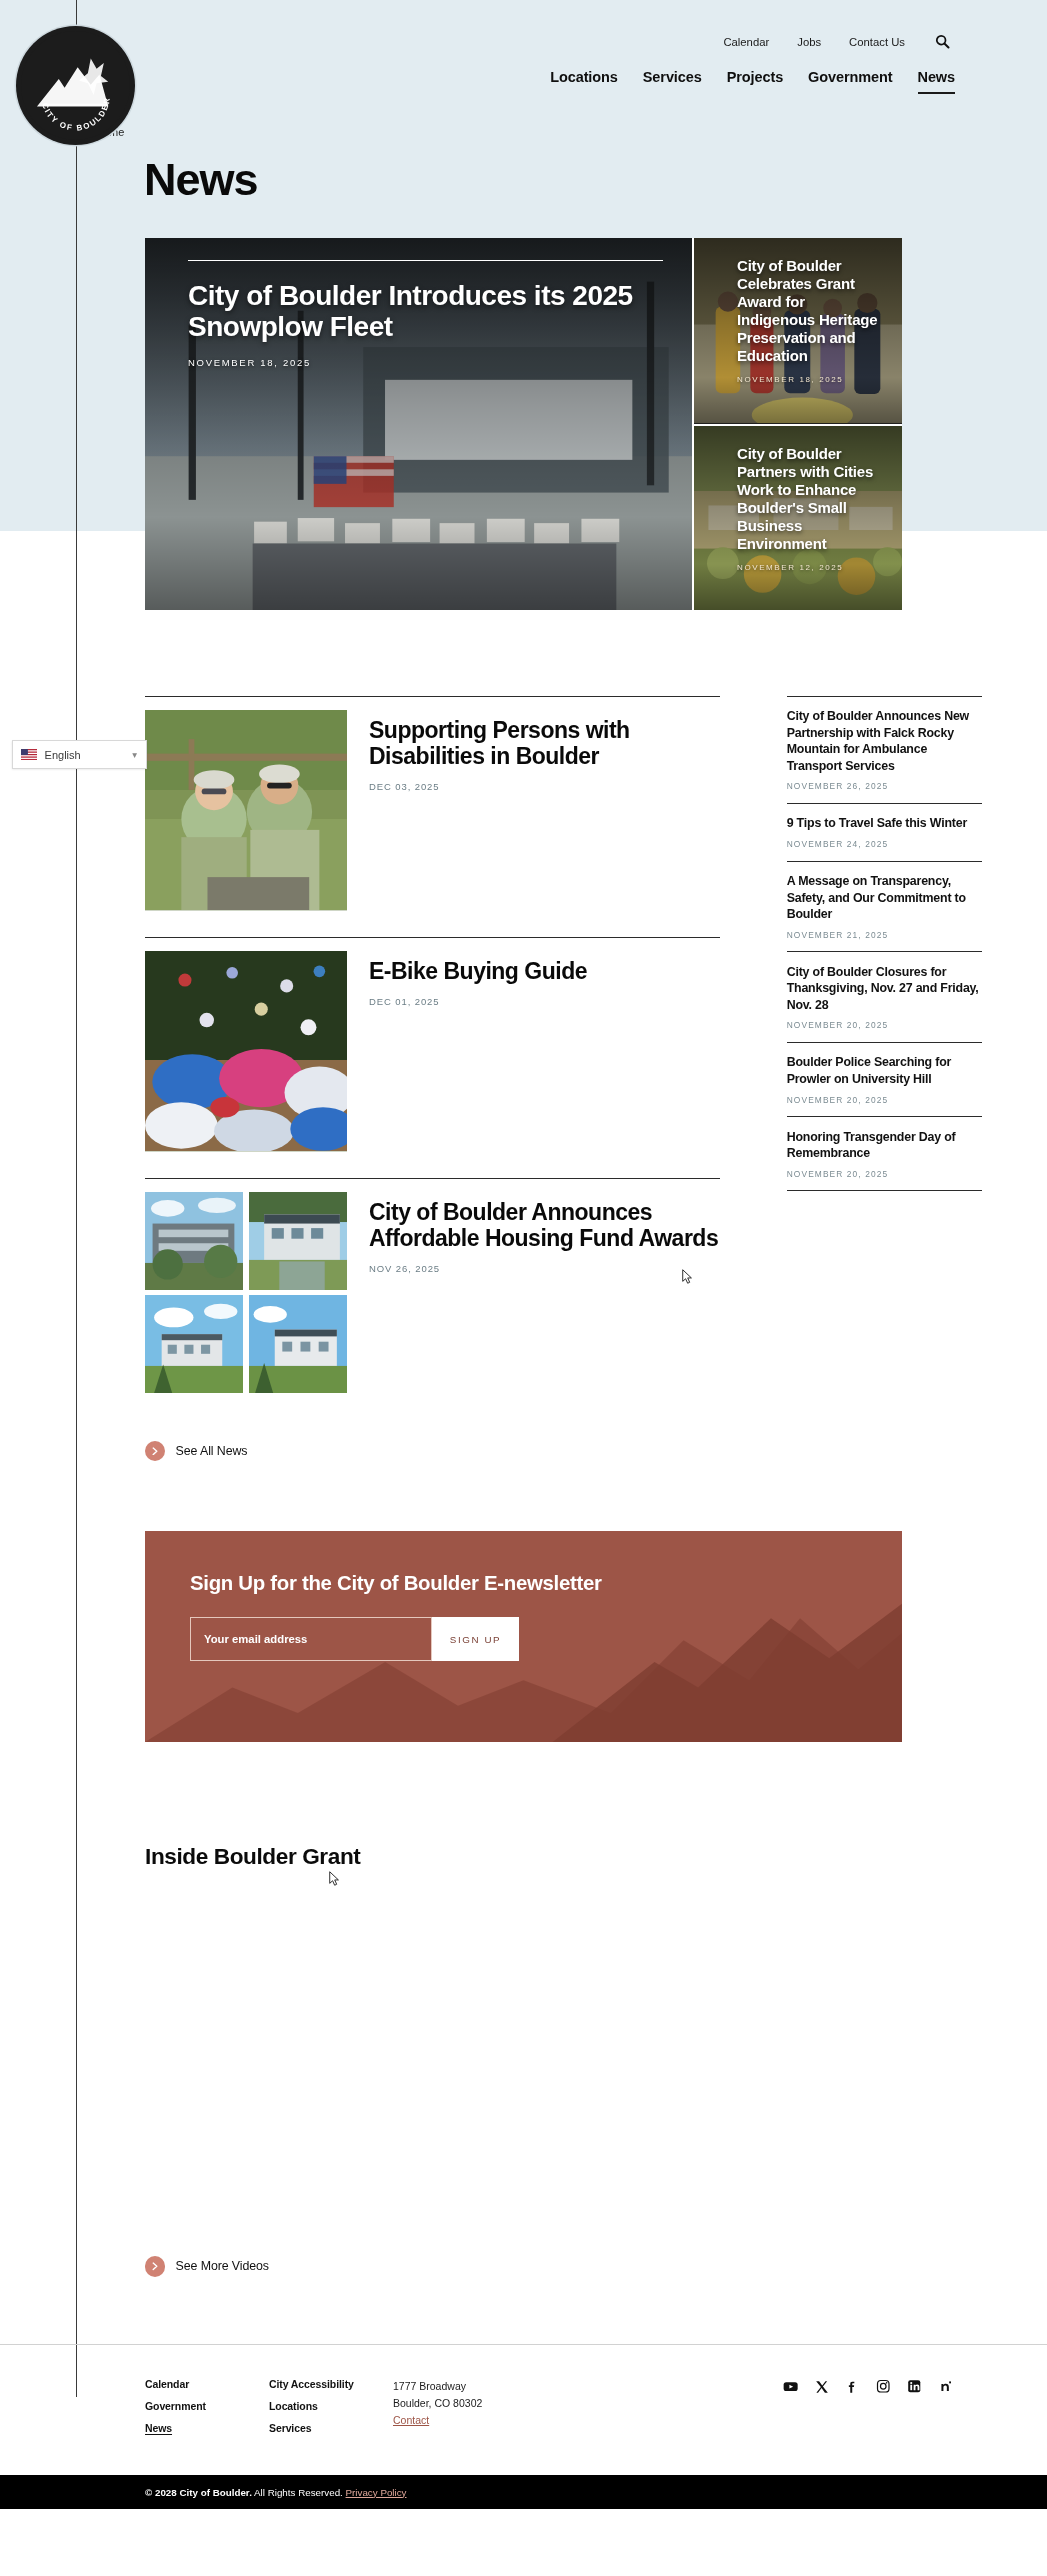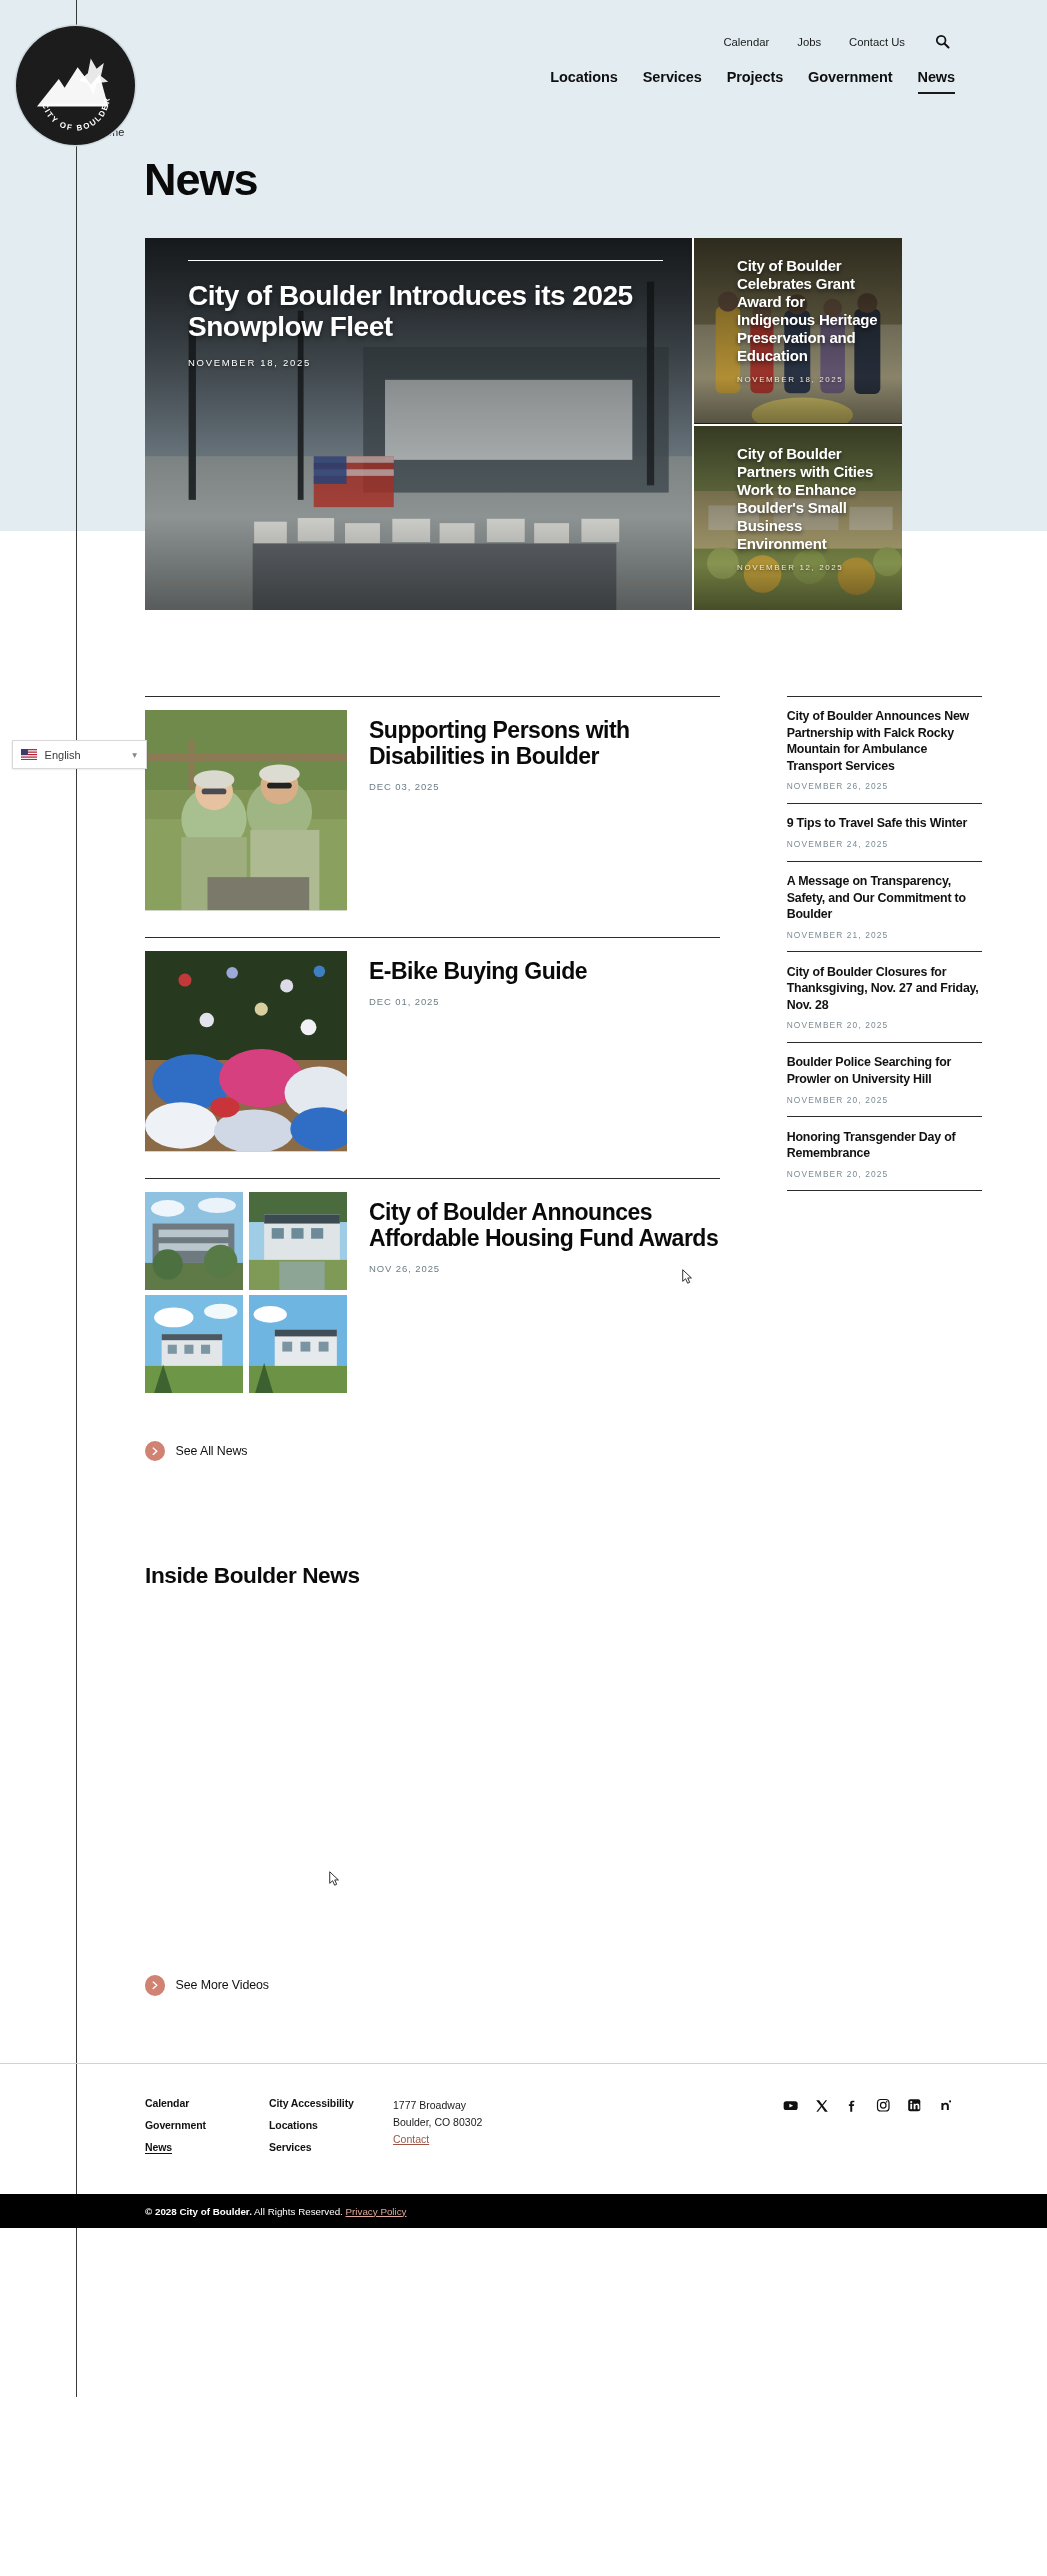--- a/index.html
+++ b/index.html
@@ -625,23 +625,37 @@
         <div class="side-date">NOVEMBER 20, 2025</div>
       </div>
       <div class="side-item">
         <div class="side-title">Honoring Transgender Day of Remembrance</div>
         <div class="side-date">NOVEMBER 20, 2025</div>
       </div>
     </div>
 
   </div>
 
+  <section class="newsletter">
+    <svg class="mountains" viewBox="0 0 1040 290" preserveAspectRatio="none">
+      <rect width="1040" height="290" fill="#9d5547"></rect>
+      <path d="M0 290 L120 215 L210 250 L330 180 L430 240 L520 205 L640 250 L740 150 L830 205 L900 120 L980 190 L1040 140 L1040 290 Z" fill="#8a4538" opacity=".85"></path>
+      <path d="M560 290 L700 180 L760 215 L860 120 L940 175 L1040 100 L1040 290 Z" fill="#7e3d31" opacity=".8"></path>
+    </svg>
+    <div class="nl-inner">
+      <div class="nl-title">Sign Up for the City of Boulder E-newsletter</div>
+      <div class="nl-form">
+        <input class="nl-input" type="email" placeholder="Your email address" style="">
+        <button class="nl-submit">SIGN UP</button>
+      </div>
+    </div>
+  </section>
 
   <section class="videos-section">
-    <h2 class="videos-title">Inside Boulder News</h2>
+    <h2 class="videos-title">Inside Boulder Grant</h2>
     <div class="videos-area"></div>
     <button class="see-all">
       <span class="arrow-circle">
         <svg width="8" height="8.7" viewBox="0 0 11 12" aria-hidden="true">
           <path d="M3 1.5 L8 6 L3 10.5" fill="none" stroke="#ffffff" stroke-width="1.9" stroke-linecap="round" stroke-linejoin="round"></path>
         </svg>
       </span>
       <span class="label">See More Videos</span>
     </button>
   </section>

